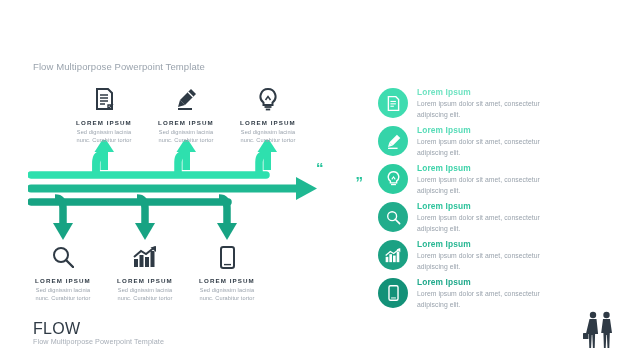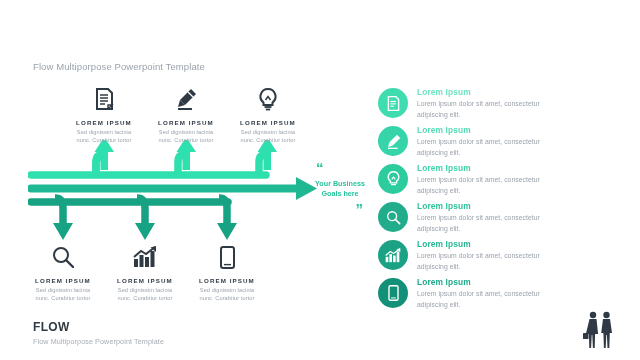--- a/index.html
+++ b/index.html
@@ -57,21 +57,21 @@
     position:absolute;left:0;top:0;width:30px;height:30px;border-radius:50%;
     display:flex;align-items:center;justify-content:center;
   }
   .rbody{position:absolute;left:39px;top:-1px;width:180px;}
   .rttl{font-size:8.4px;font-weight:bold;letter-spacing:.1px;margin-bottom:2px;}
   .rdesc{font-size:6.8px;color:#9aa3ad;line-height:1.55;letter-spacing:.05px;}
 
   
   .ft-title{
     position:absolute;left:33px;top:320px;
-    font-size:12px;font-weight:bold;color:#2f3a45;letter-spacing:.3px;
+    font-size:16px;font-weight:normal;color:#2f3a45;letter-spacing:.3px;
   }
   .ft-sub{
     position:absolute;left:33px;top:337px;
     font-size:7.2px;color:#a7aeb7;letter-spacing:.1px;
   }
   .people{position:absolute;left:580px;top:310px;}
 </style>
 </head>
 <body>
 
@@ -212,24 +212,20 @@
     </span>
     <div class="ttl">LOREM IPSUM</div>
     <div class="desc">
       <span>Sed dignissim lacinia</span><br>
       <span>nunc. Curabitur tortor</span>
     </div>
   </div>
 
   <div class="goal">
     <div class="qm open">“</div>
-    <div class="gtxt">
-      <span>Your Business</span><br>
-      <span>Goals here</span>
-    </div>
     <div class="qm close">”</div>
   </div>
 
   <div class="rlist">
 
     <div class="ritem">
       <div class="rbadge" style="background:#3fdcb0">
         <svg width="13" height="15" viewBox="0 0 19 22">
           <path d="M2 1 h11 l4 4 v16 h-15 z" fill="none" stroke="#fff" stroke-width="2"></path>
           <g stroke="#fff" stroke-width="1.6">

